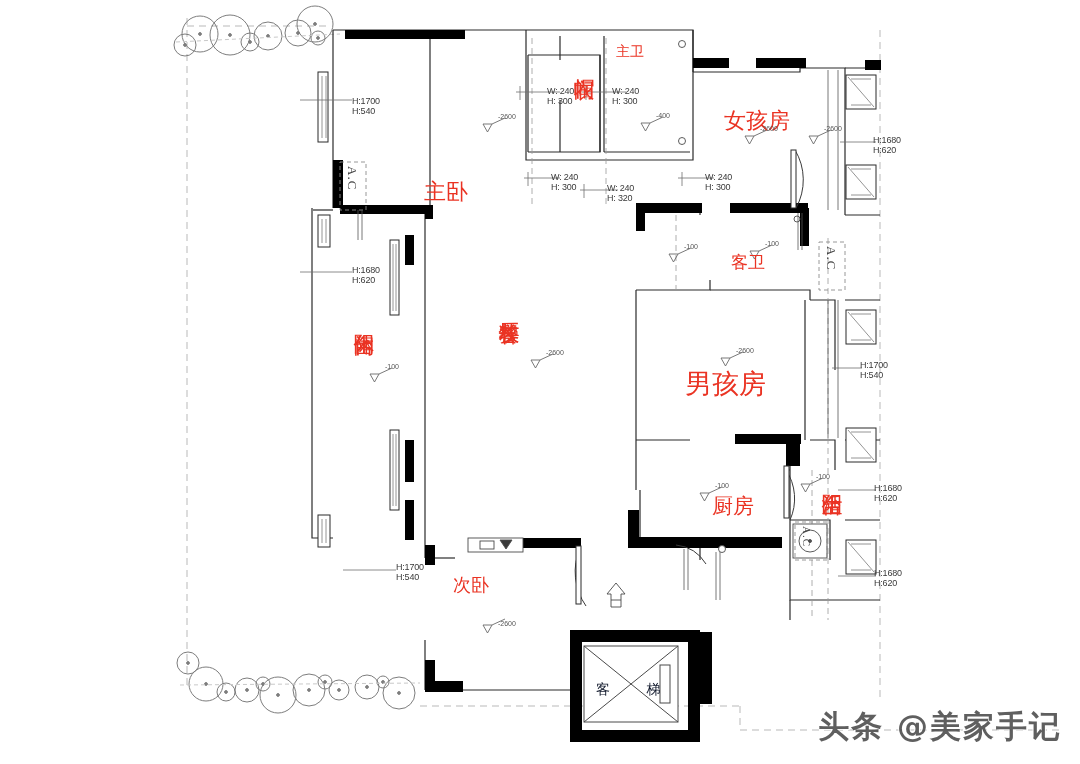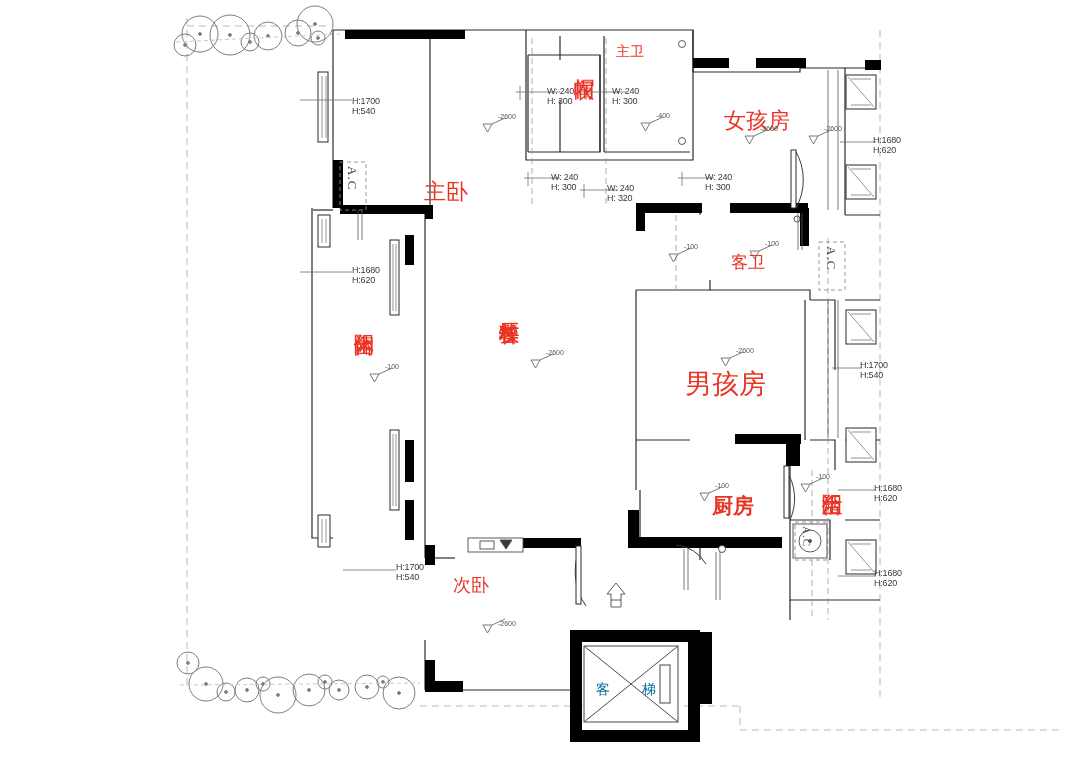--- a/index.html
+++ b/index.html
@@ -56,22 +56,22 @@
     color: #444;
     font-family: "Liberation Serif", "DejaVu Serif", serif;
     font-size: 13px;
     writing-mode: vertical-rl;
     text-orientation: mixed;
     letter-spacing: 1px;
     white-space: pre;
   }
   .elev-note {
     position: absolute;
-    color: #0369a1;
-    font-family: Liberation Sans, sans-serif;
+    color: #0f172a;
+    font-family: Liberation Mono, monospace;
     font-size: 14px;
     letter-spacing: 14px;
     white-space: pre;
   }
   .lvl-note {
     position: absolute;
     color: #555;
     font-family: "Liberation Sans", sans-serif;
     font-size: 7px;
     white-space: pre;
@@ -414,21 +414,21 @@
   <div class="room-label" style="left:724px; top:86px; font-size:22px;margin-top:24px;">女孩房</div>
 
   <div class="room-label" style="left:731px; top:254px; font-size:17px;">客卫</div>
 
   <div class="room-label" style="left:685px; top:370px; font-size:27px;">男孩房</div>
 
   <div class="room-label vert" style="left:353px; top:318px; font-size:21px;">休闲阳台</div>
 
   <div class="room-label vert" style="left:498px; top:306px; font-size:21px;">客餐厅狭长</div>
 
-  <div class="room-label" style="left:712px; top:496px; font-size:21px;font-weight:bold;">厨房</div>
+  <div class="room-label" style="left:712px; top:496px; font-size:21px;">厨房</div>
 
   <div class="room-label vert" style="left:821px; top:478px; font-size:21px;">生活阳台</div>
 
   <div class="room-label" style="left:453px; top:576px; font-size:18px;">次卧</div>
 
   <div class="dim-note" style="left:352px; top:96px;">H:1700
 H:540</div>
   <div class="dim-note" style="left:352px; top:265px;">H:1680
 H:620</div>
   <div class="dim-note" style="left:396px; top:562px;">H:1700
@@ -465,14 +465,15 @@
   <div class="lvl-note" style="left:824px; top:125px;">-2600</div>
   <div class="lvl-note" style="left:684px; top:243px;">-100</div>
   <div class="lvl-note" style="left:765px; top:240px;">-100</div>
   <div class="lvl-note" style="left:736px; top:347px;">-2600</div>
   <div class="lvl-note" style="left:385px; top:363px;">-100</div>
   <div class="lvl-note" style="left:546px; top:349px;">-2600</div>
   <div class="lvl-note" style="left:715px; top:482px;">-100</div>
   <div class="lvl-note" style="left:816px; top:473px;">-100</div>
   <div class="lvl-note" style="left:498px; top:620px;">-2600</div>
 
+  <div id="watermark">头条 @美家手记</div>
 
 </div>
 
 </body></html>

